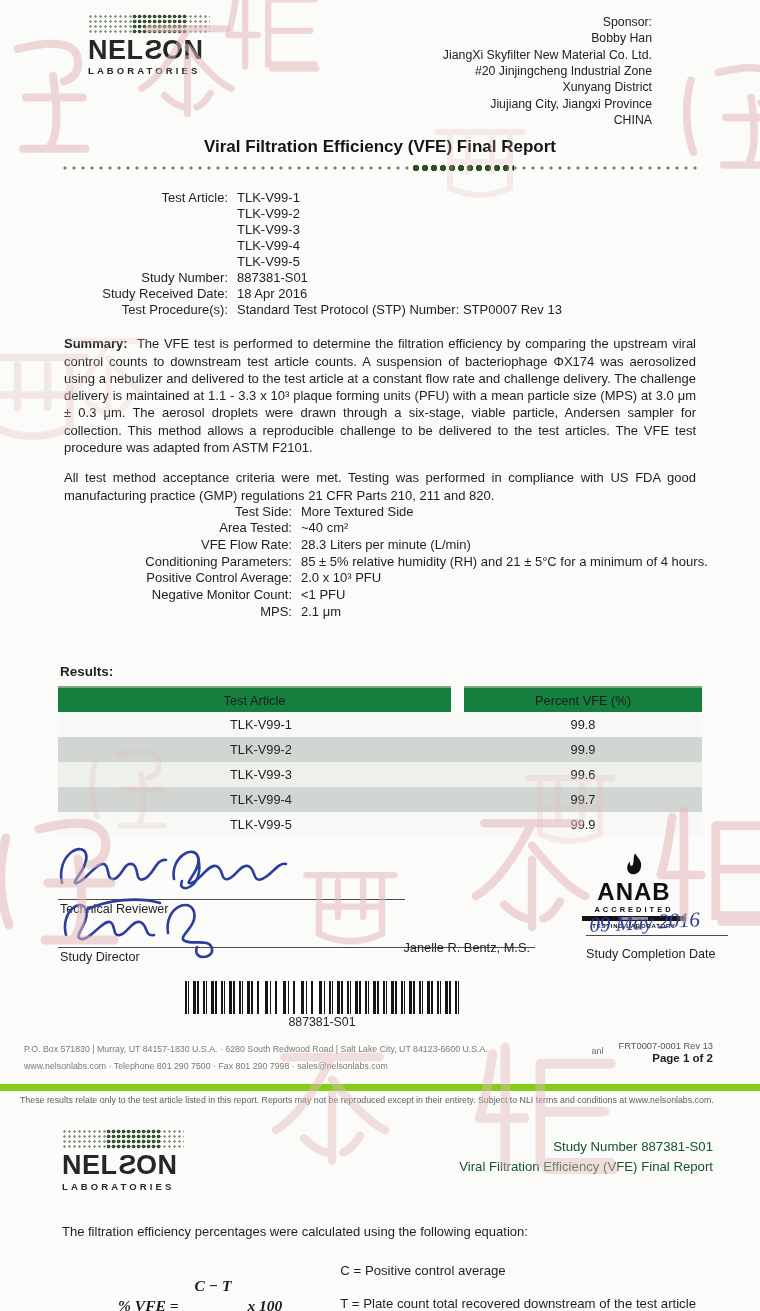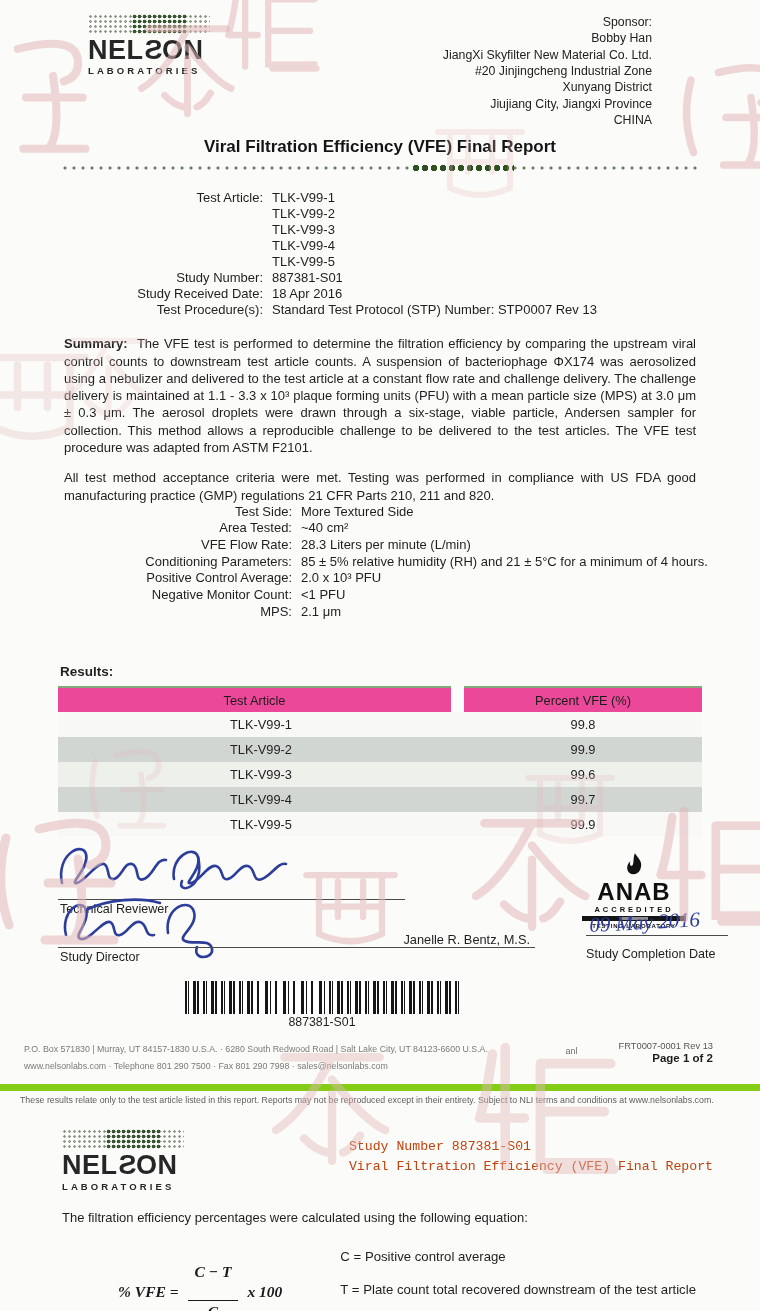--- a/index.html
+++ b/index.html
@@ -27,53 +27,53 @@
   .title { text-align:center; font-size:17px; font-weight:bold; color:#141414; margin-top:9px; }
   .dotted-rule { position:relative; margin:7px 62px 0; height:9px;
     background-image:radial-gradient(circle at 3px 4px, #6e7b62 1.3px, transparent 1.8px);
     background-size:9px 9px; background-repeat:repeat-x; }
   .dotted-rule::after { content:""; position:absolute; left:55%; top:0; width:16%; height:100%;
     background-image:radial-gradient(circle at 4px 4px, #2d511f 3px, transparent 3.5px);
     background-size:9px 9px; background-repeat:repeat-x; }
   
   .info { margin-top:17px; font-size:13px; line-height:1.23; }
   .row { display:flex; }
-  .info .lbl { width:228px; text-align:right; flex:none;padding-left:35px; }
+  .info .lbl { width:228px; text-align:right; flex:none; }
   .info .val { padding-left:9px; }
   
   .para { margin:17px 64px 0; font-size:13px; line-height:1.33; text-align:justify; }
   .para .b { font-weight:bold; }
   .para2 { margin-top:13px; }
   
   .params { font-size:13px; line-height:1.28; }
   .params .lbl { width:292px; text-align:right; flex:none; }
   .params .val { padding-left:9px; }
   
   .results-label { margin:44px 0 0 60px; font-size:13.5px; font-weight:bold; }
   .vfe-table { margin:7px 58px 0; font-size:12.8px; }
   .thead { display:flex; }
   .thead .c1 { width:393px; margin-right:13px; }
   .thead .c2 { flex:1; }
-  .thead .cell { background:#ec4899; border-top:2px solid #84a779; height:24px;
+  .thead .cell { background:#15803d; border-top:2px solid #84a779; height:24px;
     display:flex; align-items:center; justify-content:center; color:#1c1c1c; }
   .trow { display:flex; height:25px; align-items:center; }
   .trow .c1 { width:406px; text-align:center; }
   .trow .c2 { flex:1; text-align:center; }
   .trow:nth-child(odd) { background:#f8f9f6; }
   .trow:nth-child(2), .trow:nth-child(4) { background:#d2d6d3; }
   .trow:nth-child(3) { background:#eef0ec; }
   
   .sig-area { position:relative; margin:10px 58px 0; height:120px; }
   .sigline1 { position:absolute; left:0; top:52px; width:347px; border-bottom:1.3px solid #4a4a4a; }
   .siglabel1 { position:absolute; left:2px; top:55px; font-size:12.6px; }
   .sig1 { position:absolute; left:-4px; top:-10px; }
   .sig2 { position:absolute; left:-2px; top:44px; }
   .sigline2 { position:absolute; left:0; top:100px; width:477px; border-bottom:1.3px solid #4a4a4a; }
   .siglabel2 { position:absolute; left:2px; top:103px; font-size:12.6px; }
-  .dirname { position:absolute; left:300px; top:85px; width:172px; text-align:right; font-size:12.8px; }
+  .dirname { position:absolute; left:300px; top:93px; width:172px; text-align:right; font-size:12.8px; }
   .anab { position:absolute; right:16px; top:4px; width:104px; text-align:center; color:#101010; }
   .anab .flame { height:26px; }
   .anab .aname { font-size:24px; font-weight:bold; letter-spacing:1px; line-height:0.9; }
   .anab .accr { font-size:7.5px; font-weight:bold; letter-spacing:3px; margin-top:2px; }
   .anab .bar { position:relative; height:5px; background:#141414; margin-top:2px; }
   .anab .bar::after { content:""; position:absolute; left:37%; top:1px; width:26%; height:3px; background:#8d8d8d; }
   .anab .tlab { font-size:6px; font-weight:bold; letter-spacing:0.8px; margin-top:2px; }
   .dateblock { position:absolute; left:528px; top:66px; width:150px; }
   .datehand { font-family:"Liberation Serif", serif; font-style:italic; font-size:21px;
     color:#2c3d9c; transform:rotate(-3deg); transform-origin:left bottom; margin-left:4px; }
@@ -82,31 +82,31 @@
   
   .barcode { margin:14px 0 0 185px; width:274px; text-align:center; }
   .bars { height:33px;
     background:repeating-linear-gradient(90deg,
       #161616 0 2px, #ffffff 2px 3.5px, #161616 3.5px 4.5px, #ffffff 4.5px 8px,
       #161616 8px 11px, #ffffff 11px 12.5px, #161616 12.5px 14px, #ffffff 14px 18px); }
   .barcode .bclabel { font-size:12.3px; margin-top:1px; }
   
   .footer { display:flex; justify-content:space-between; padding:12px 47px 0 24px; }
   .addr { font-size:8.8px; color:#7a7a7a; line-height:1.95; }
-  .fright { display:flex; gap:41px; }
+  .fright { display:flex; gap:15px; }
   .anl { font-size:9px; color:#6f6f6f; margin-top:5px; }
   .refcol { text-align:right; }
   .docref { font-size:9.3px; color:#565656; }
   .pagenum { font-size:11.5px; font-weight:bold; color:#1d1d1d; margin-top:1px; }
   .disclaimer { margin-top:9px; border-top:7px solid #84cc16; padding:4px 3px 0 20px;
     font-size:8.8px; color:#5e5e5e; }
   
   .p2-header { display:flex; justify-content:space-between; padding:24px 47px 0 62px; }
-  .p2-right { text-align:left; font-size:13.2px; line-height:1.5; color:#c2410c; margin-top:8px;font-family:Liberation Mono, monospace; }
-  .eq-intro { margin:18px 62px 0; font-size:13px; }
+  .p2-right { text-align:right; font-size:13.2px; line-height:1.5; color:#14532d; margin-top:8px; }
+  .eq-intro { margin:32px 62px 0; font-size:13px; }
   .eq-section { display:flex; margin:24px 0 0 118px; align-items:flex-start; }
   .equation { display:flex; align-items:center; margin-top:14px;
     font-family:"Liberation Serif", serif; font-style:italic; font-weight:bold; font-size:15.5px; color:#1b1b1b; }
   .frac { margin:0 9px; text-align:center; }
   .frac .num { padding:0 7px 19px; border-bottom:1.6px solid #1b1b1b; }
   .frac .den { padding-top:2px; }
   .legend { margin-left:58px; font-size:13.2px; line-height:1.25; }
   .legend .lt { margin-top:17px; }
 </style>
 </head>

